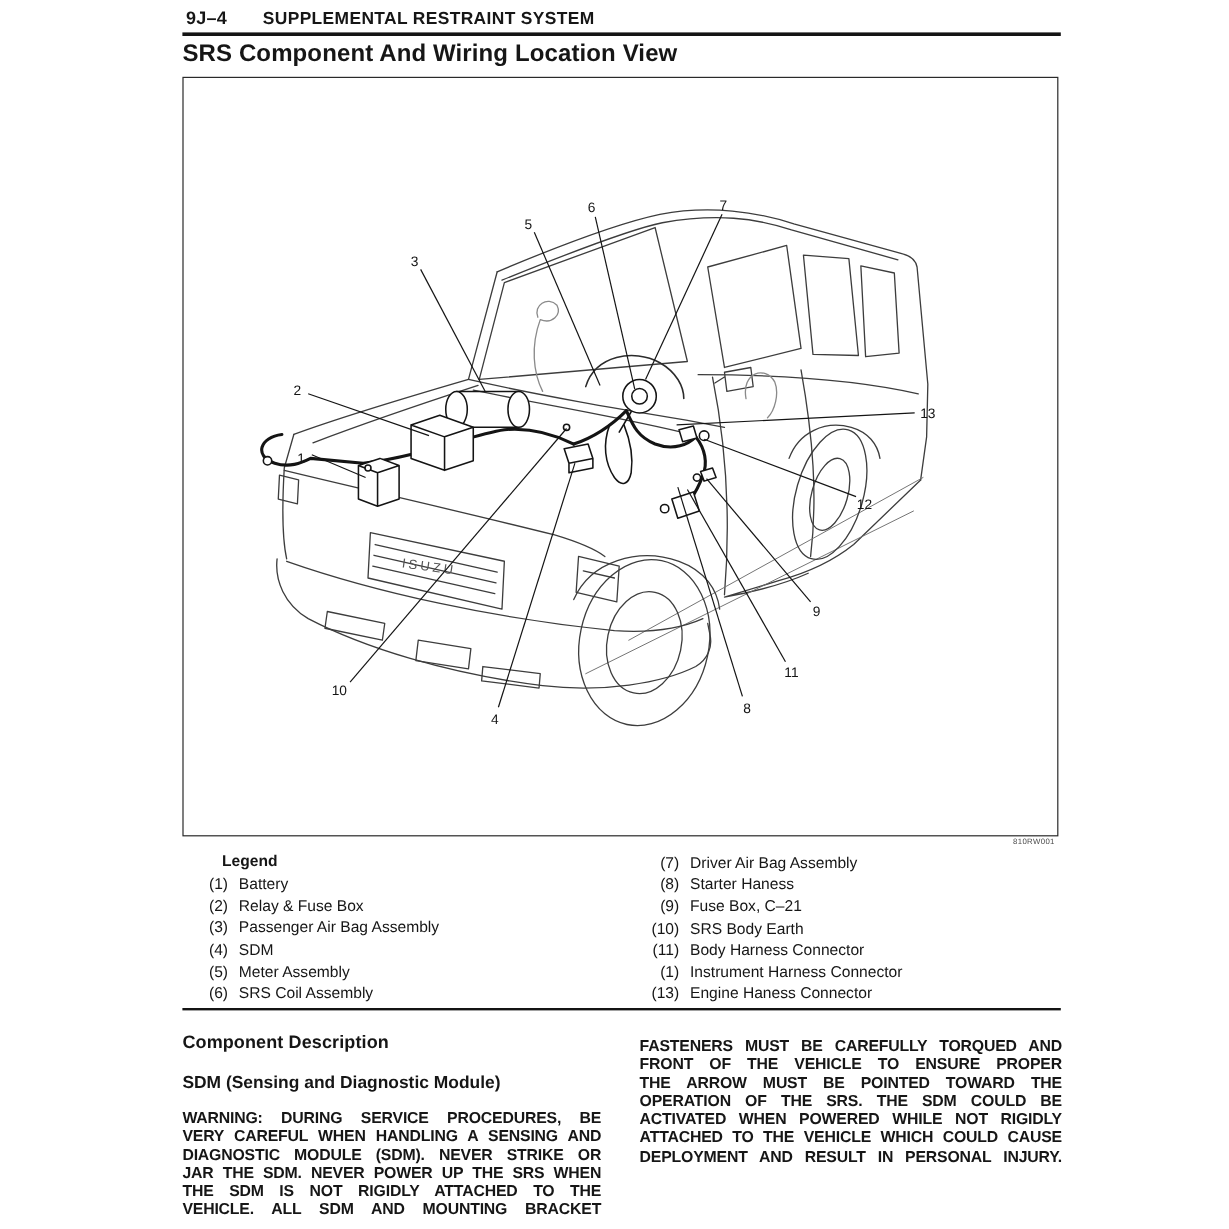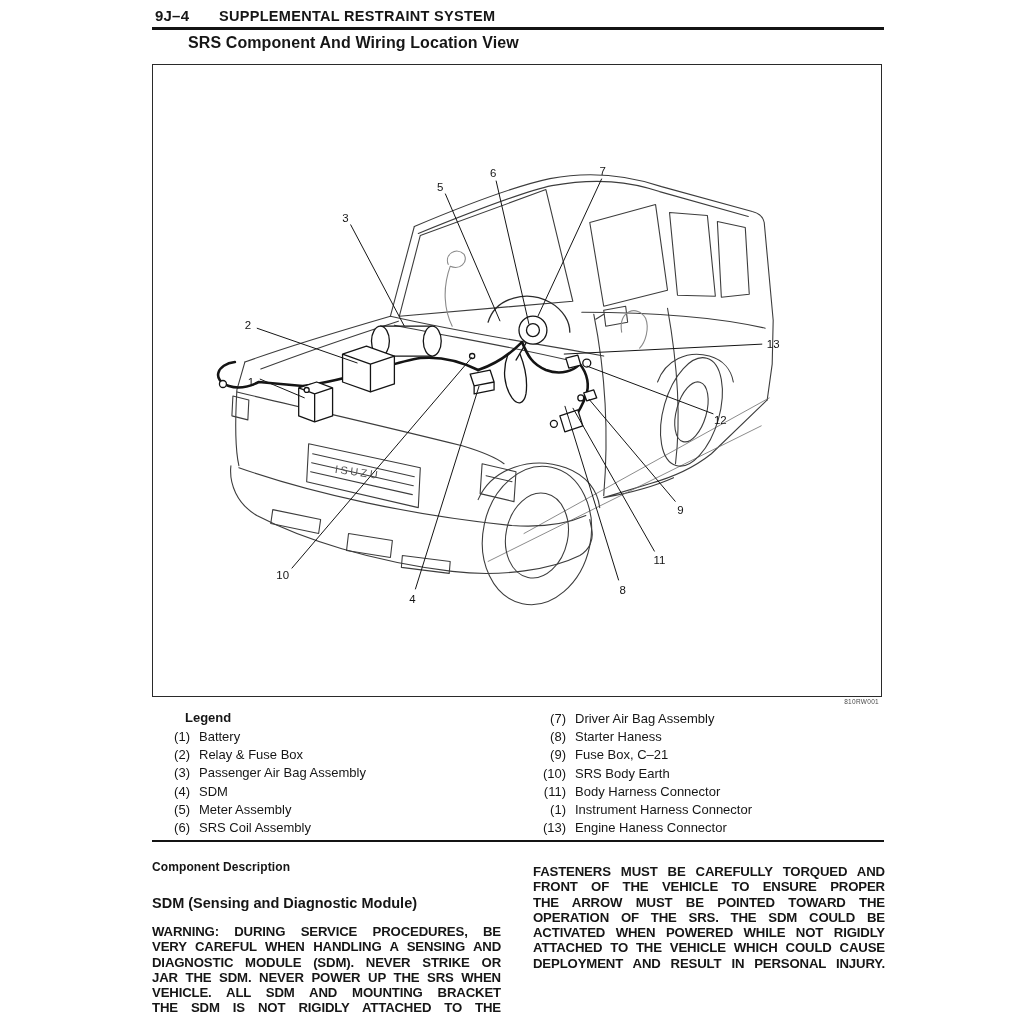--- a/index.html
+++ b/index.html
@@ -7,38 +7,38 @@
     width:1024px;height:1024px;position:relative;overflow:hidden;
     background:#ffffff;color:#161616;
     font-family:"Liberation Sans","DejaVu Sans",sans-serif;
     -webkit-font-smoothing:antialiased;
   }
   .abs{position:absolute;}
   
   .hdr-code{left:155px;top:7px;font-size:15px;font-weight:bold;letter-spacing:.2px;}
   .hdr-title{left:219px;top:8px;font-size:14.5px;font-weight:bold;letter-spacing:.3px;}
   .hdr-rule{left:152px;top:27px;width:732px;height:3px;background:#141414;}
-  .page-title{left:152px;top:34px;font-size:16px;font-weight:bold;letter-spacing:.1px;margin-left:36px;}
+  .page-title{left:152px;top:34px;font-size:20px;font-weight:bold;letter-spacing:.1px;}
   
   .diagram-box{left:152px;top:64px;width:730px;height:633px;border:1.5px solid #2a2a2a;box-sizing:border-box;background:#fff;}
   .diagram-box svg{display:block;width:100%;height:100%;}
   .fig-code{left:152px;top:698px;width:727px;text-align:right;font-size:6.5px;color:#4a4a4a;letter-spacing:.3px;}
   
   .legend-head{left:185px;top:710px;font-size:13px;font-weight:bold;}
   .legend-col{top:710px;font-size:13px;line-height:18.2px;}
   .legend-col.left{left:160px;top:728px;}
   .legend-col.right{left:526px;}
   .lrow{display:flex;}
   .lnum{display:inline-block;text-align:right;margin-right:9px;}
   .legend-col.left .lnum{width:30px;}
   .legend-col.right .lnum{width:40px;}
   
   .divider{left:152px;top:840px;width:732px;height:2px;background:#141414;}
   
-  .desc-h2{left:152px;top:860px;font-size:12px;font-weight:bold;letter-spacing:.1px;}
+  .desc-h2{left:152px;top:860px;font-size:15px;font-weight:bold;letter-spacing:.1px;}
   .desc-h3{left:152px;top:895px;font-size:14.5px;font-weight:bold;}
   .warnblock{width:349px;font-size:13.2px;font-weight:bold;line-height:15.3px;letter-spacing:-0.15px;}
   .warn-left{left:152px;top:924px;}
   .warn-right{left:533px;top:864px;width:352px;}
   .jline{text-align:justify;text-align-last:justify;white-space:normal;}
   .para{left:533px;top:977px;width:352px;font-size:13.6px;line-height:16.8px;}
 </style>
 </head>
 <body>
 
@@ -281,22 +281,22 @@
 
 <div class="abs desc-h2">Component Description</div>
 <div class="abs desc-h3">SDM (Sensing and Diagnostic Module)</div>
 
 <div class="abs warnblock warn-left">
 
 <div class="jline">WARNING: DURING SERVICE PROCEDURES, BE</div>
     <div class="jline">VERY CAREFUL WHEN HANDLING A SENSING AND</div>
     <div class="jline">DIAGNOSTIC MODULE (SDM). NEVER STRIKE OR</div>
     <div class="jline">JAR THE SDM. NEVER POWER UP THE SRS WHEN</div>
+    <div class="jline">THE SDM IS NOT RIGIDLY ATTACHED TO THE</div>
     <div class="jline">VEHICLE. ALL SDM AND MOUNTING BRACKET</div>
-    <div class="jline">THE SDM IS NOT RIGIDLY ATTACHED TO THE</div>
   </div>
 
 <div class="abs warnblock warn-right">
 
 <div class="jline">FASTENERS MUST BE CAREFULLY TORQUED AND</div>
     <div class="jline">FRONT OF THE VEHICLE TO ENSURE PROPER</div>
     <div class="jline">THE ARROW MUST BE POINTED TOWARD THE</div>
     <div class="jline">OPERATION OF THE SRS. THE SDM COULD BE</div>
     <div class="jline">ACTIVATED WHEN POWERED WHILE NOT RIGIDLY</div>
     <div class="jline">ATTACHED TO THE VEHICLE WHICH COULD CAUSE</div>

